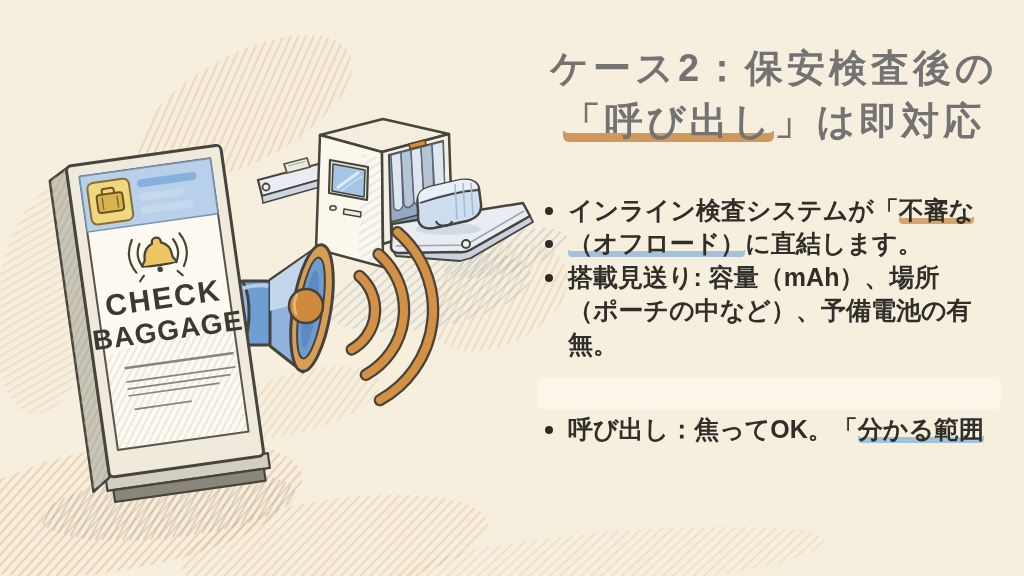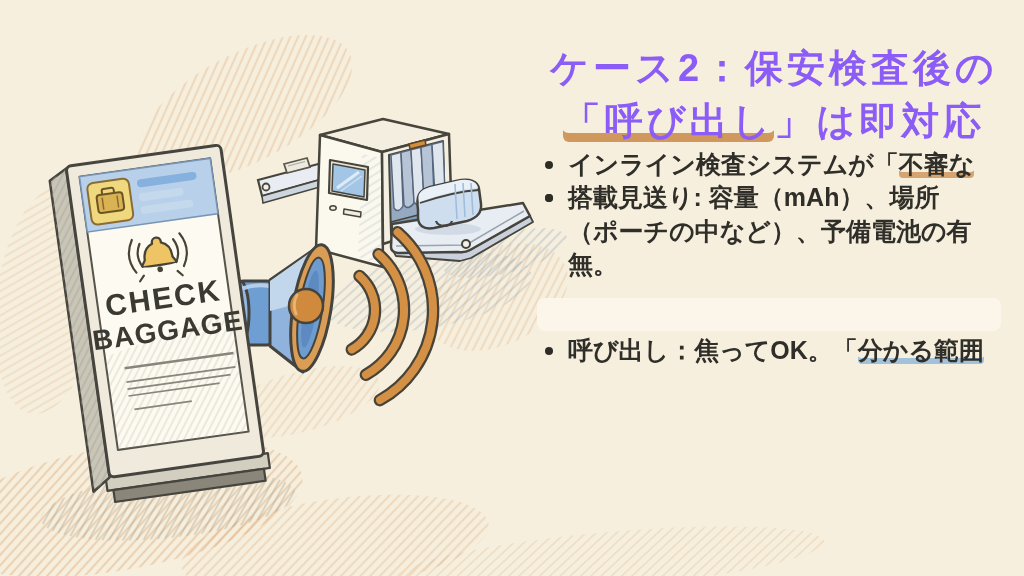--- a/index.html
+++ b/index.html
@@ -2,22 +2,22 @@
 <html><head>
 <meta charset="utf-8">
 <style>
   html,body{margin:0;padding:0;background:#e8e2d2;}
   #stage{position:relative;width:1024px;height:576px;overflow:hidden;
          background:#f6efde;font-family:"Liberation Sans",sans-serif;}
   #art{position:absolute;left:0;top:0;}
   
   .panel{position:absolute;left:533px;top:28px;width:482px;color:#2f2e29;}
   .slide-title{padding-top:14px;font-size:38px;line-height:53px;font-weight:bold;
-               text-align:center;letter-spacing:4px;color:#8b5cf6;}
-  .bullets{font-size:25px;line-height:33.4px;font-weight:600;}
+               text-align:center;letter-spacing:4px;color:#737373;}
+  .bullets{margin-top:46px;font-size:25px;line-height:33.4px;font-weight:600;}
   .bullet{position:relative;padding-left:35px;}
   .bullet::before{content:"";position:absolute;left:12px;top:13px;width:8px;height:8px;
                   border-radius:50%;background:#2d2c27;}
   .tline{white-space:nowrap;}
   .u{border-radius:4px;}
   .u-orange{box-shadow:inset 0 -8px 0 -2px rgba(206,145,84,.8);}
   .u-blue{box-shadow:inset 0 -8px 0 -2px rgba(138,179,216,.78);}
   .slide-title .u-orange{box-shadow:inset 0 -11px 0 -2px rgba(202,136,70,.85);border-radius:6px;}
   .spacer-band{margin:16px 14px 3px 4px;height:33px;background:#fbf6e9;border-radius:8px;}
 </style>
@@ -187,20 +187,21 @@
     <div class="slide-title">
         <div class="tline"><span>ケース2：保安検査後の</span></div>
         <div class="tline"><span class="u u-orange">「呼び出し</span><span>」は即対応</span></div>
       </div>
     <div class="bullets">
       <div>
           <div class="bullet">
             <div class="tline"><span>インライン検査システムが「</span><span class="u u-orange">不審な</span></div>
           </div>
           <div class="bullet">
+            <div class="tline"><span class="u u-blue">（オフロード）</span><span>に直結します。</span></div>
           </div>
           <div class="bullet">
             <div class="tline"><span>搭載見送り: 容量（mAh）、場所</span></div>
             <div class="tline"><span>（ポーチの中など）、予備電池の有</span></div>
             <div class="tline"><span>無。</span></div>
           </div>
         </div>
       <div class="spacer-band"></div>
       <div>
           <div class="bullet">

